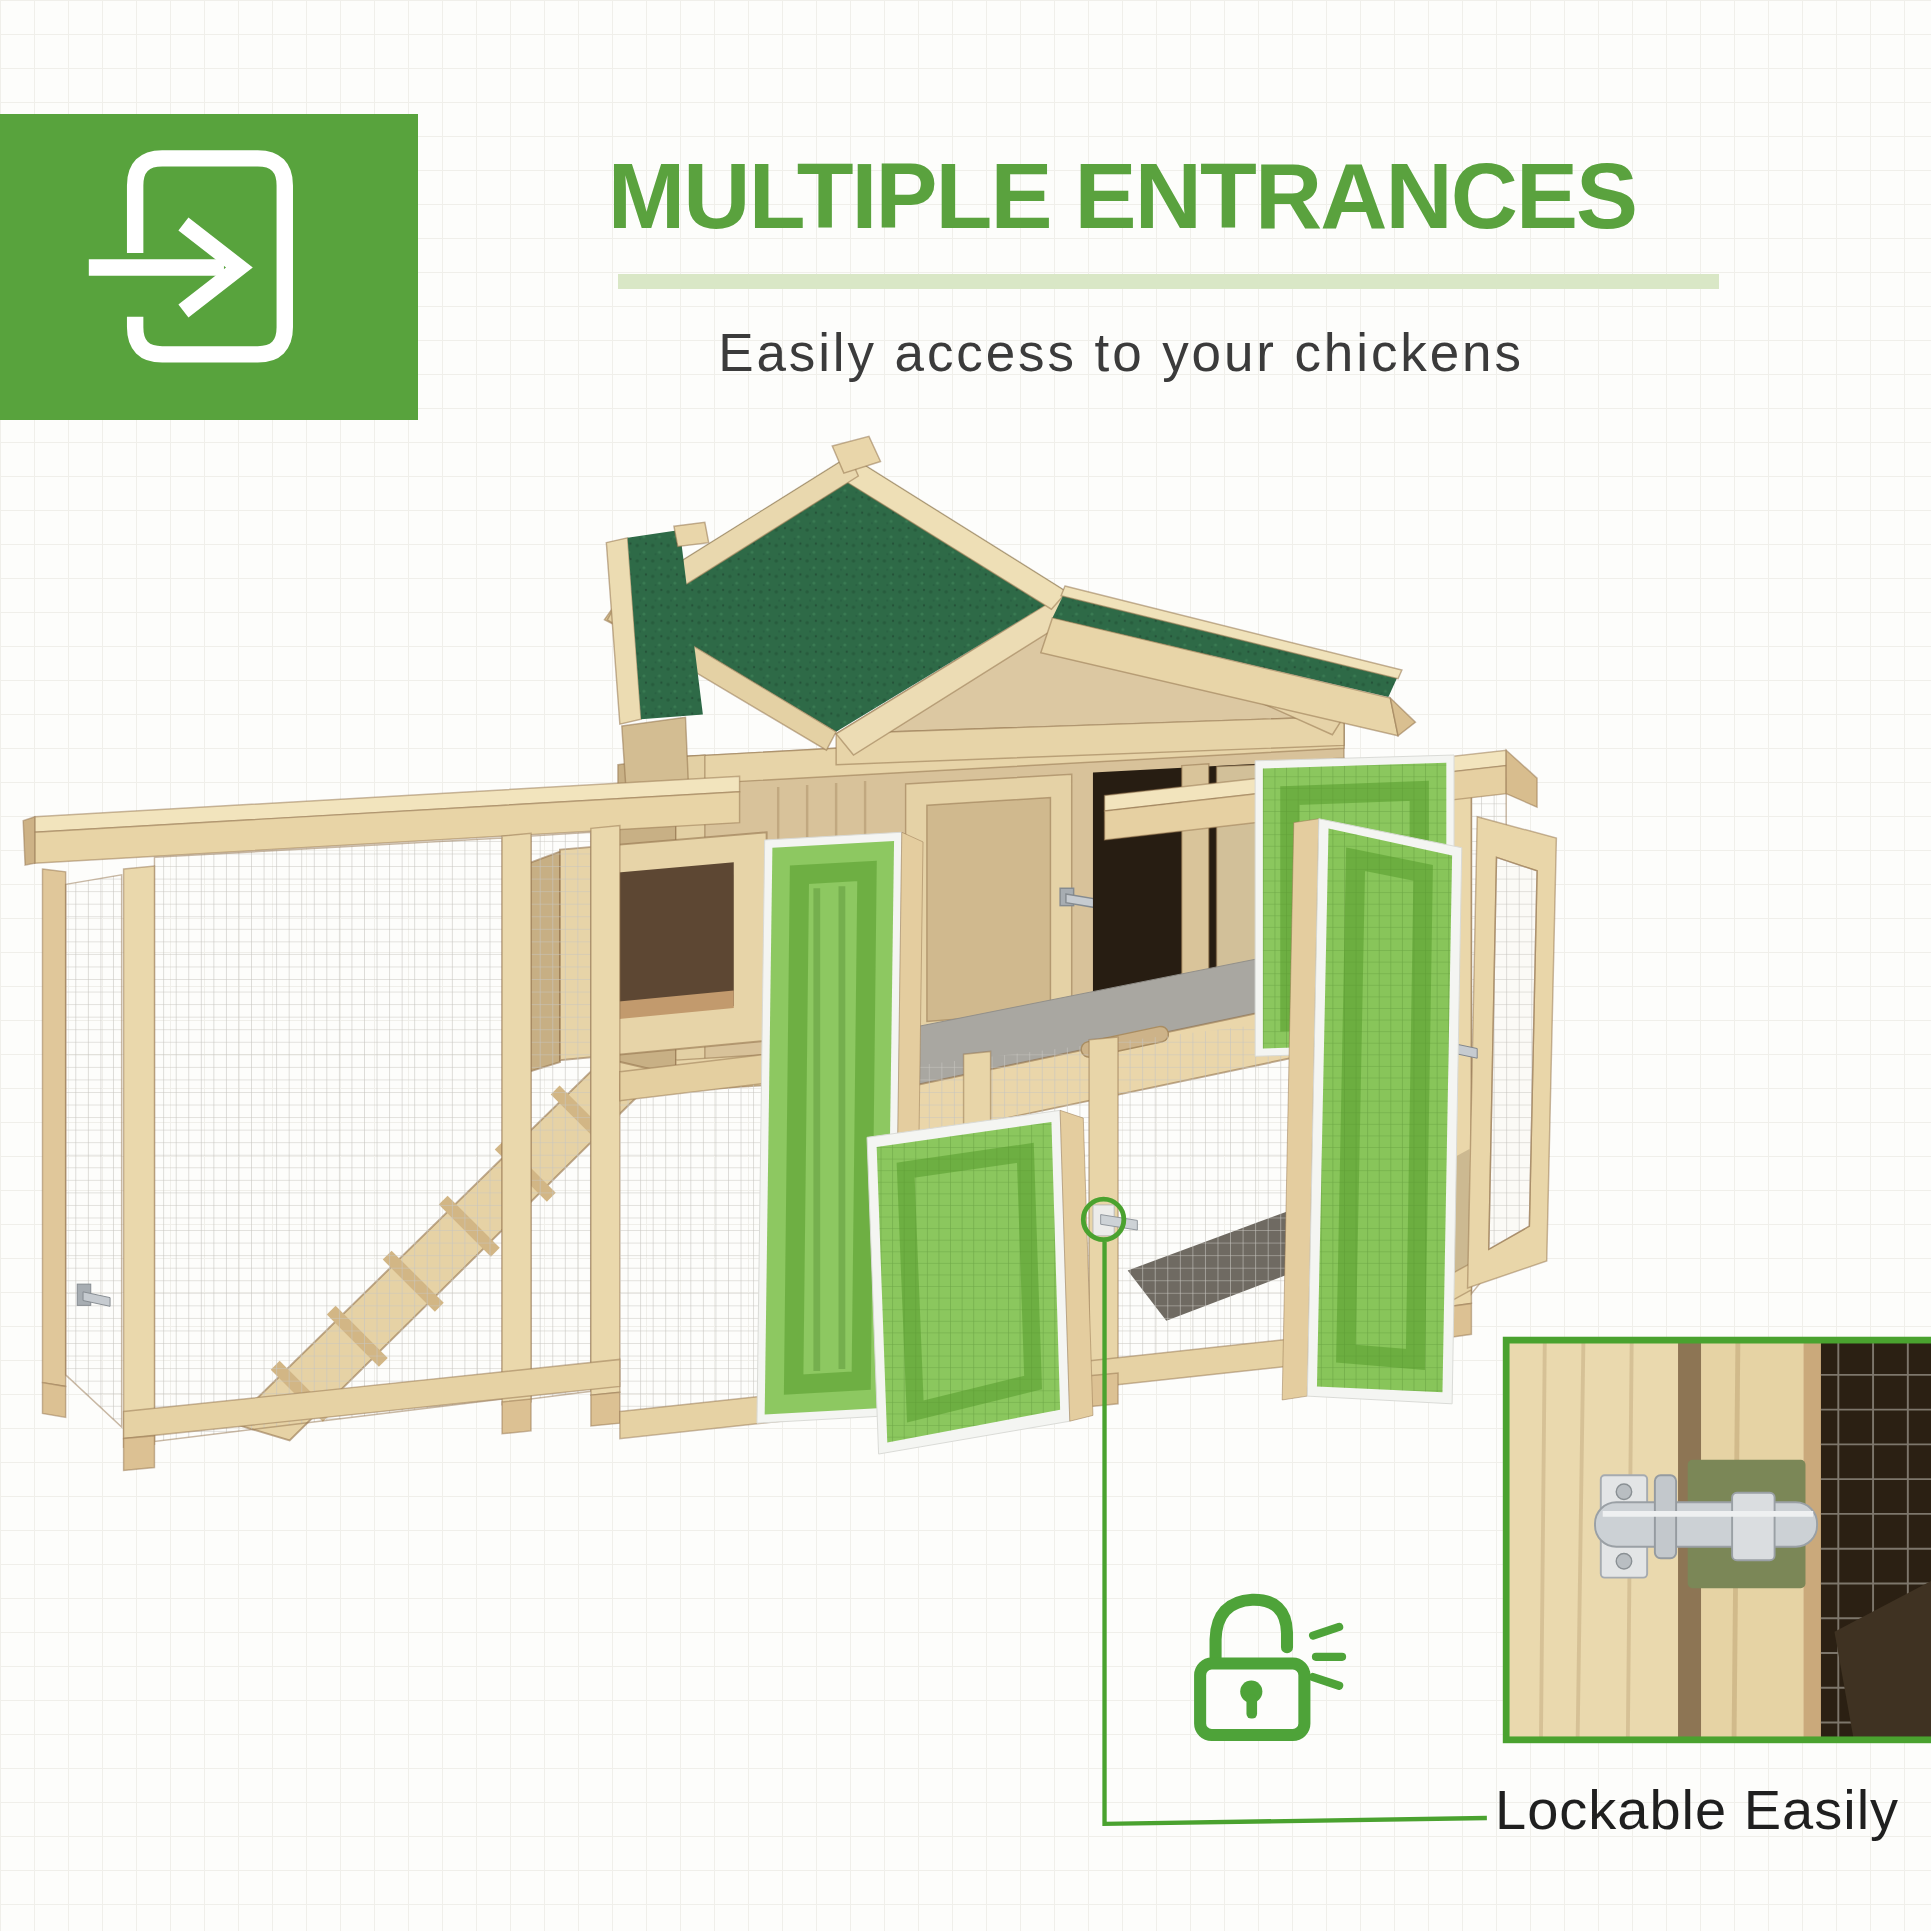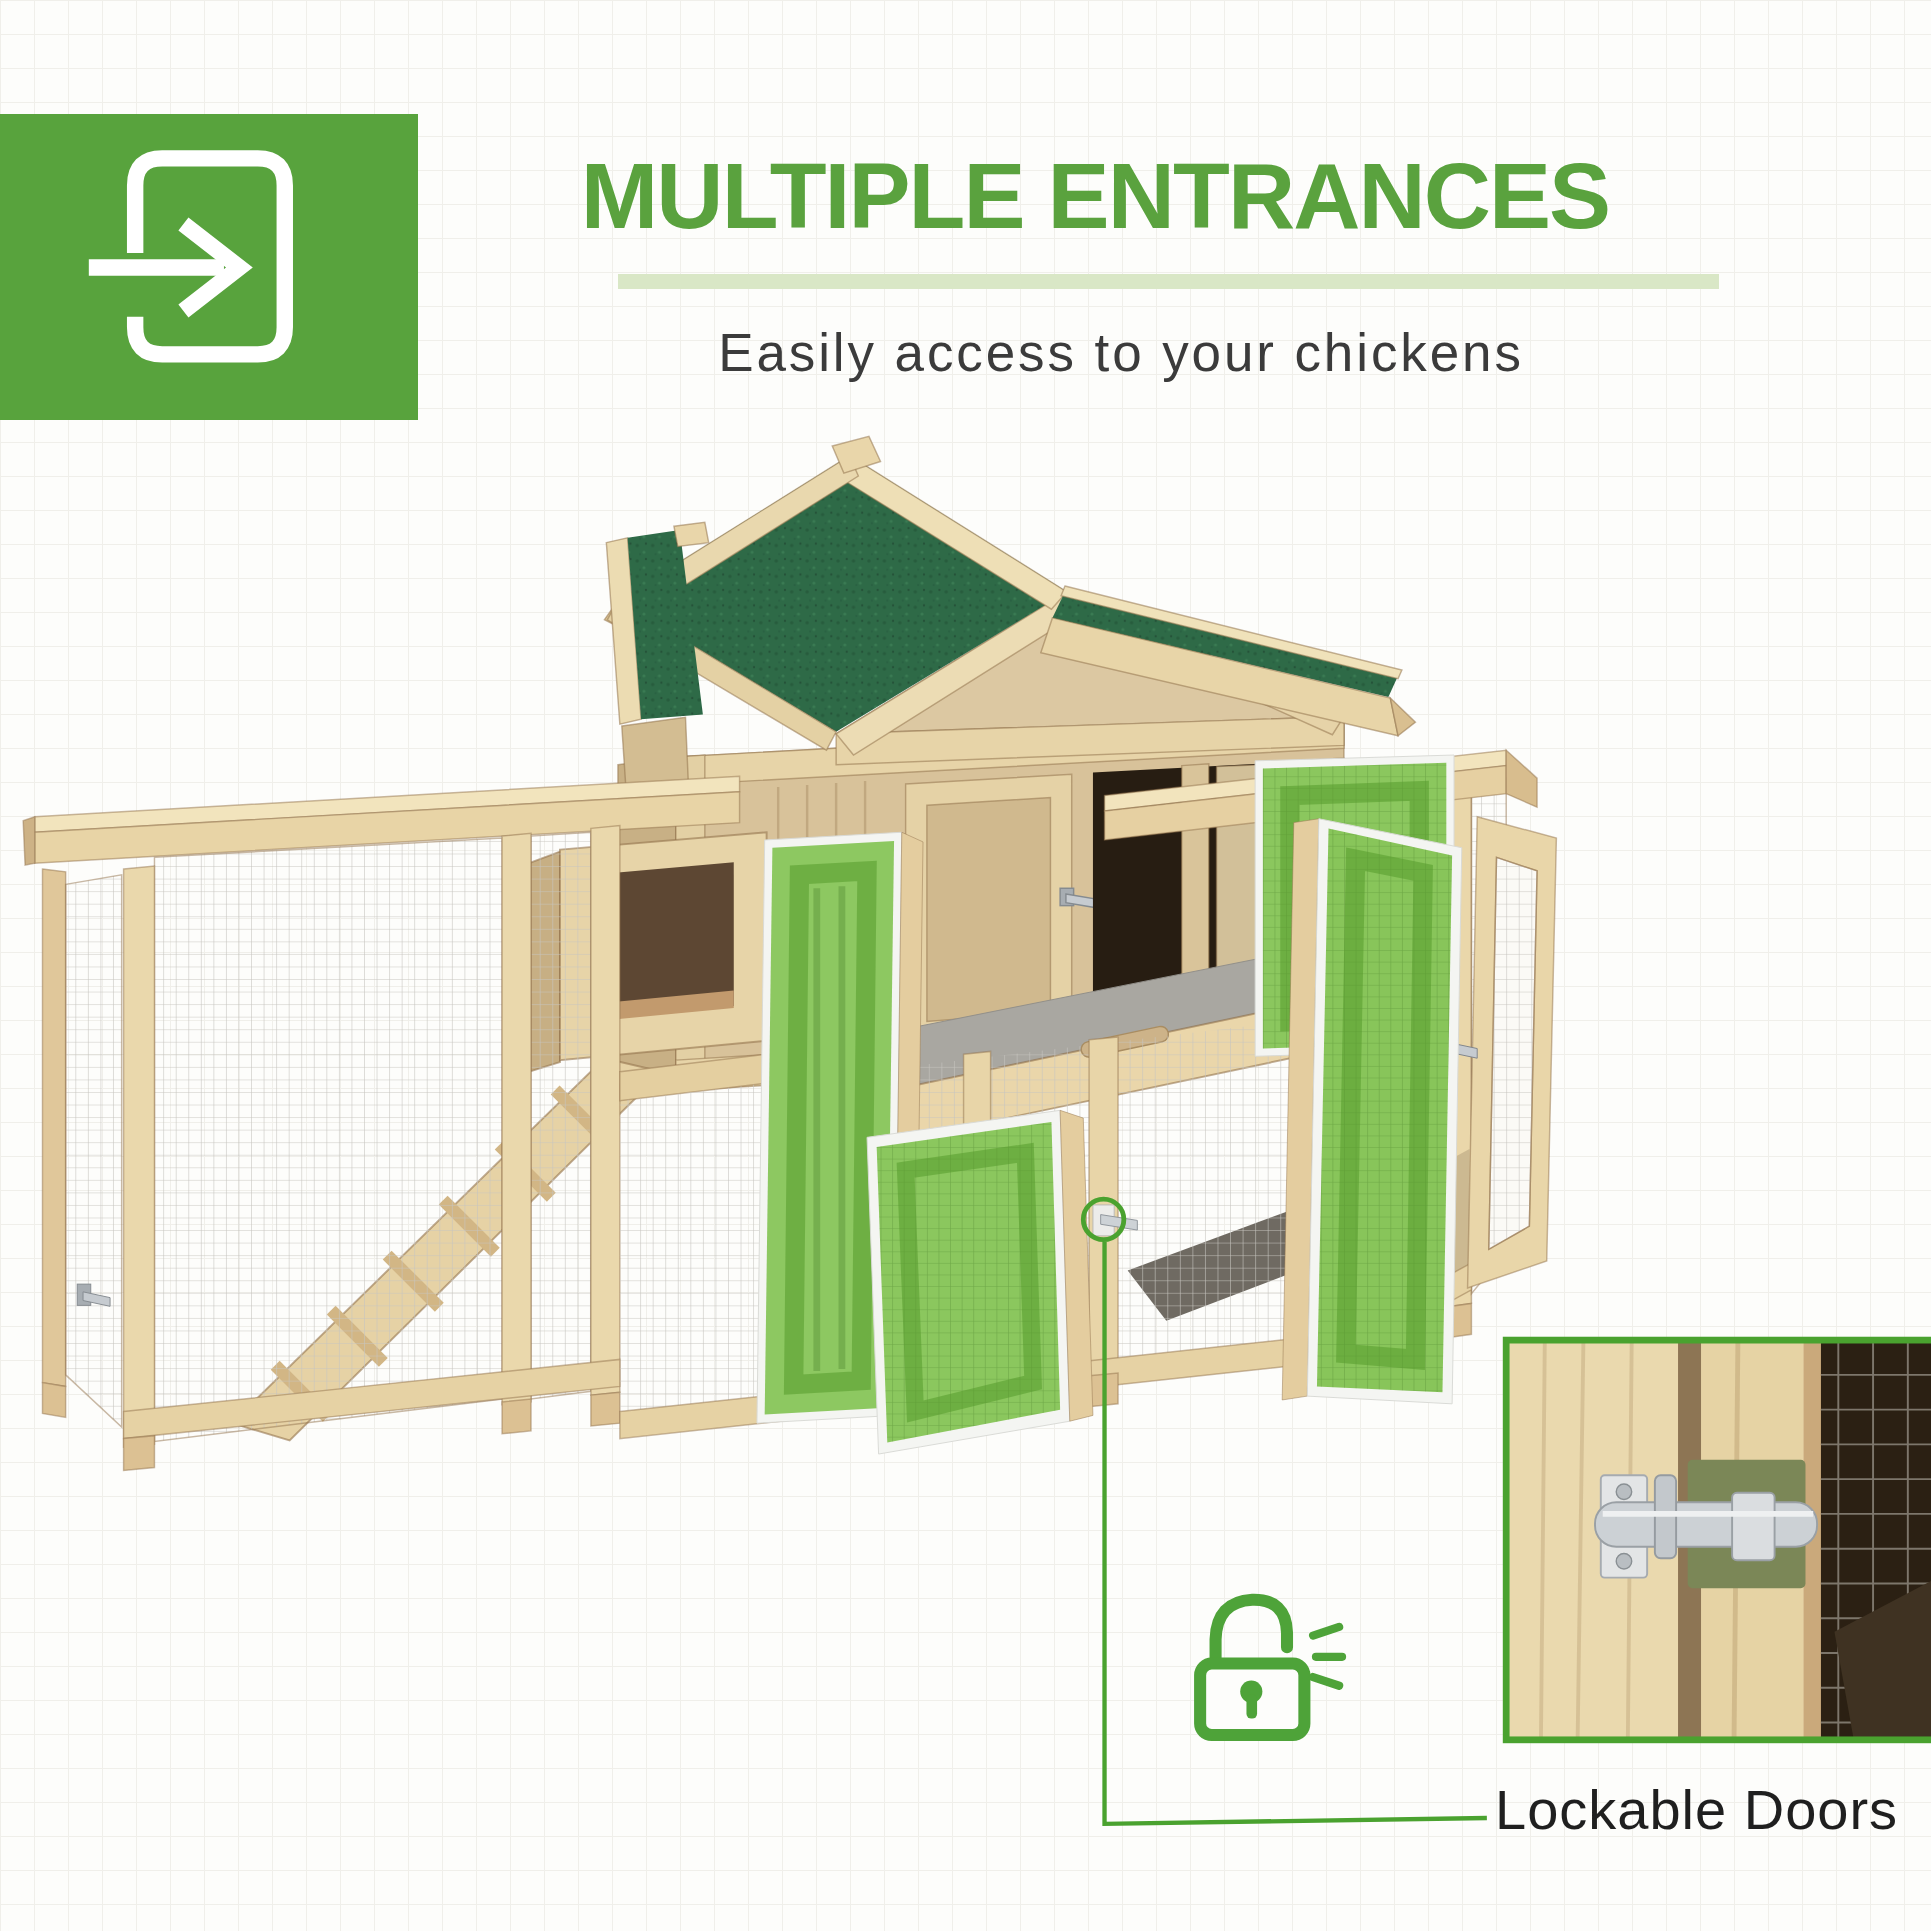--- a/index.html
+++ b/index.html
@@ -10,21 +10,21 @@
     background-image:
       linear-gradient(#f0efea 1.4px, transparent 1.4px),
       linear-gradient(90deg, #f0efea 1.4px, transparent 1.4px);
     background-size:34px 34px;
   }
   .badge{
     position:absolute;left:0;top:114px;width:418px;height:306px;
     background:#58a33d;display:flex;align-items:center;justify-content:center;
   }
   .title{
-    position:absolute;left:1095px;top:143px;transform:translateX(-50%);
+    position:absolute;left:1122px;top:143px;transform:translateX(-50%);
     font-size:93px;font-weight:700;letter-spacing:-1.9px;color:#5aa23e;
     white-space:nowrap;z-index:3;
   }
   .title-underline{
     position:absolute;left:618px;top:274px;width:1101px;height:14.5px;
     background:#d9e7c6;z-index:2;
   }
   .subtitle{
     position:absolute;left:1121px;top:322px;transform:translateX(-50%);
     font-size:53px;font-weight:300;letter-spacing:2.9px;color:#3b3b3b;
@@ -282,15 +282,15 @@
       <circle cx="1296" cy="1752" r="11.5" fill="#4ea339"></circle>
       <rect x="1291" y="1755" width="11" height="25" rx="5" fill="#4ea339"></rect>
       <g stroke="#4ea339" stroke-width="8.5" stroke-linecap="round">
         <path d="M1360 1694 L1387 1685"></path>
         <path d="M1363 1716 L1390 1716"></path>
         <path d="M1360 1737 L1387 1746"></path>
       </g>
     </g>
   </svg>
 
-  <div class="callout-label">Lockable Doors</div>
+  <div class="callout-label">Lockable Easily</div>
 </div>
 
 
 </body></html>

